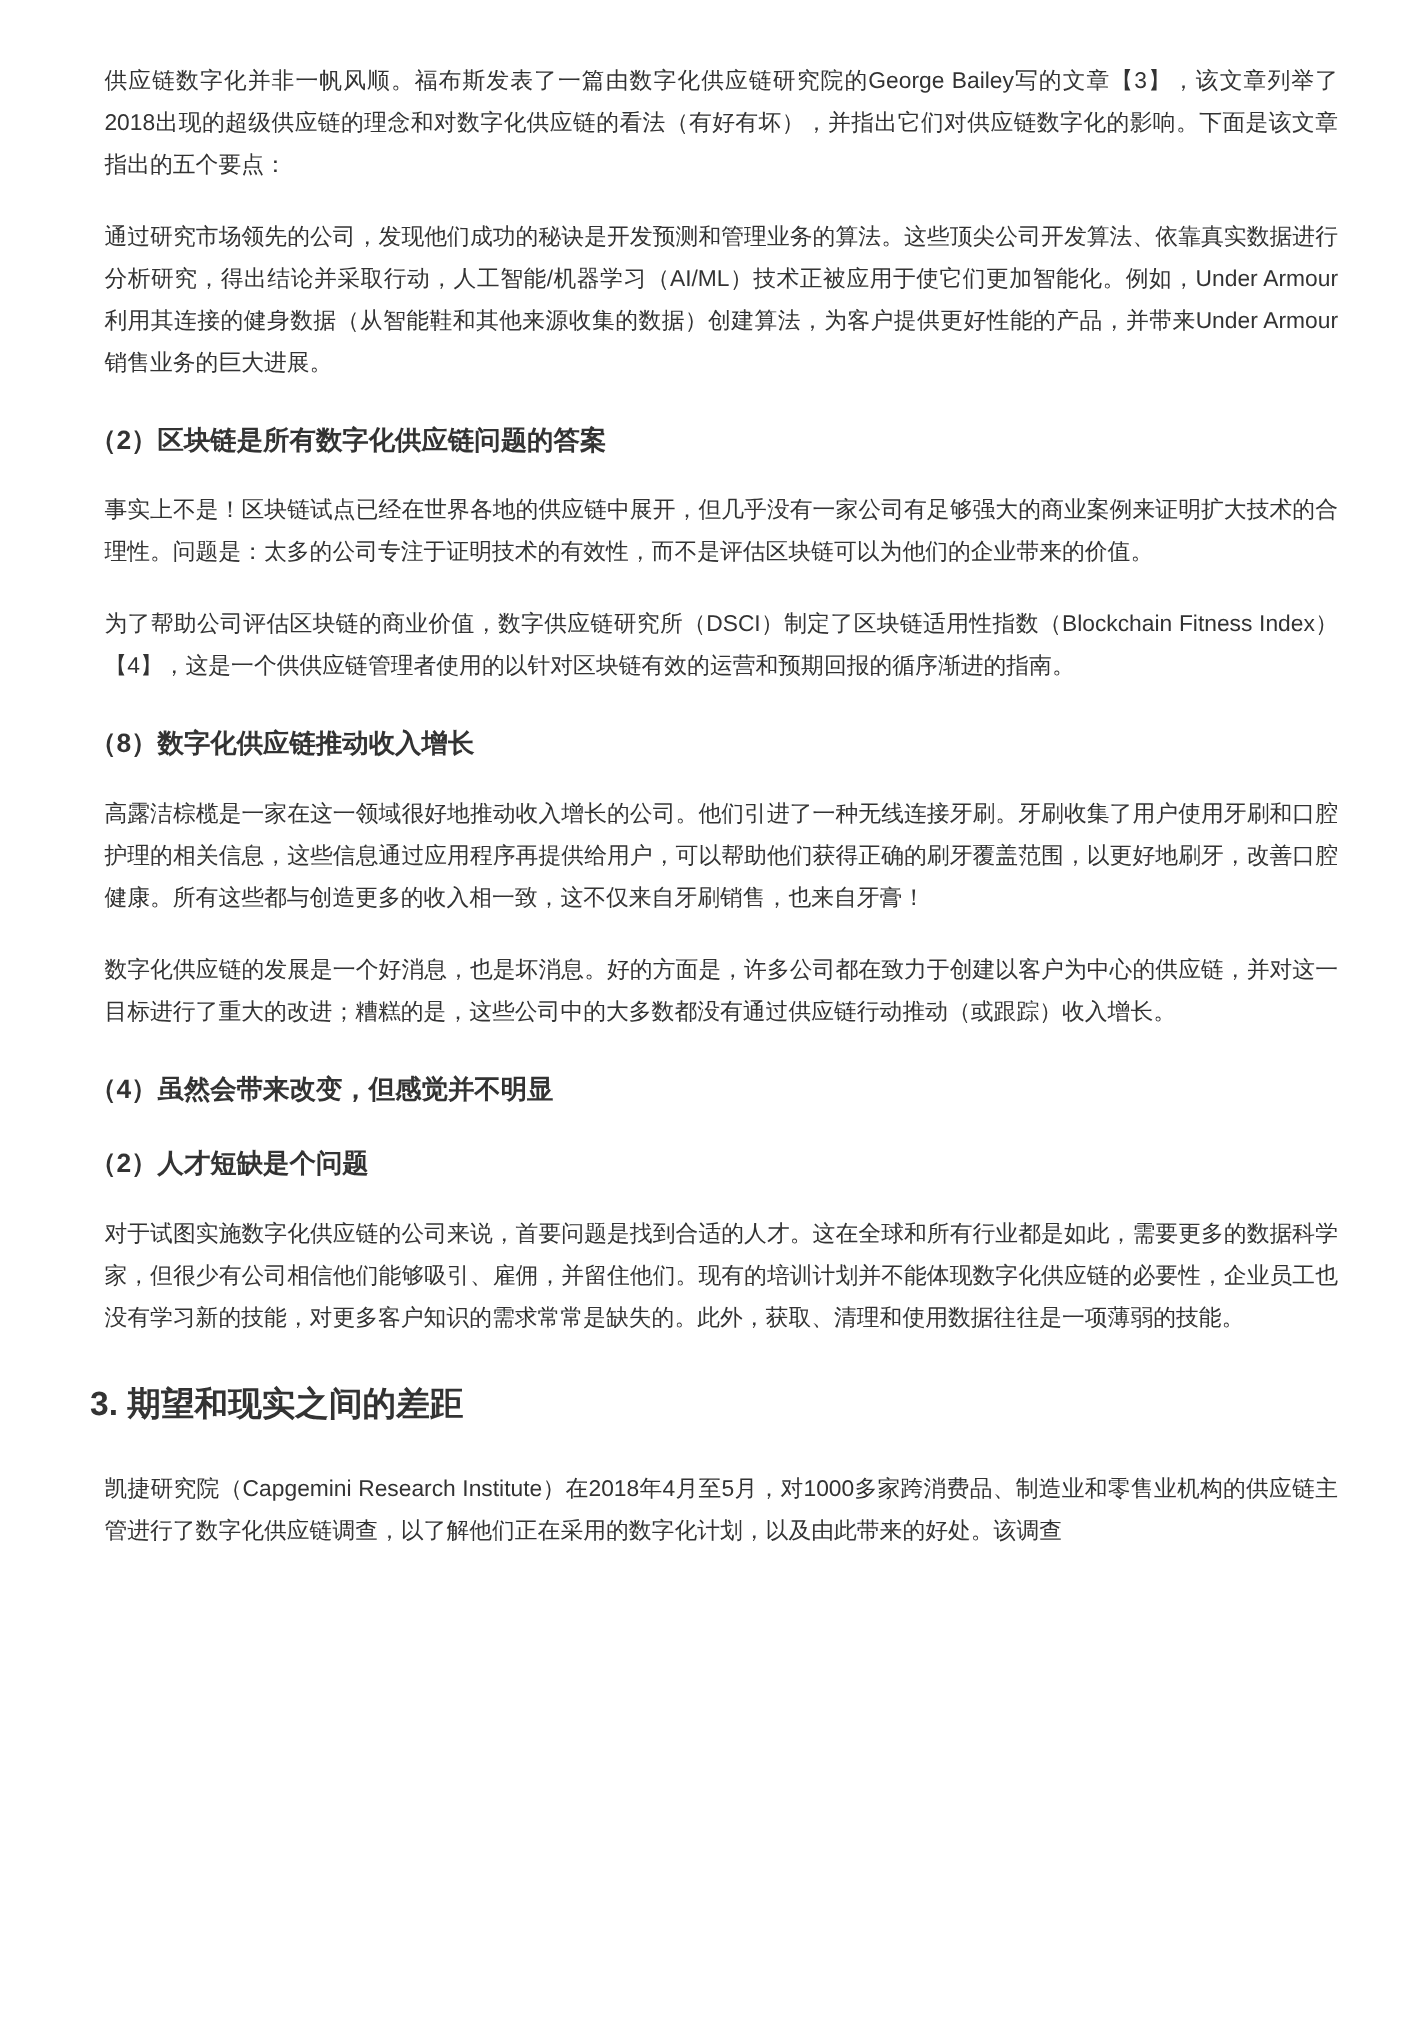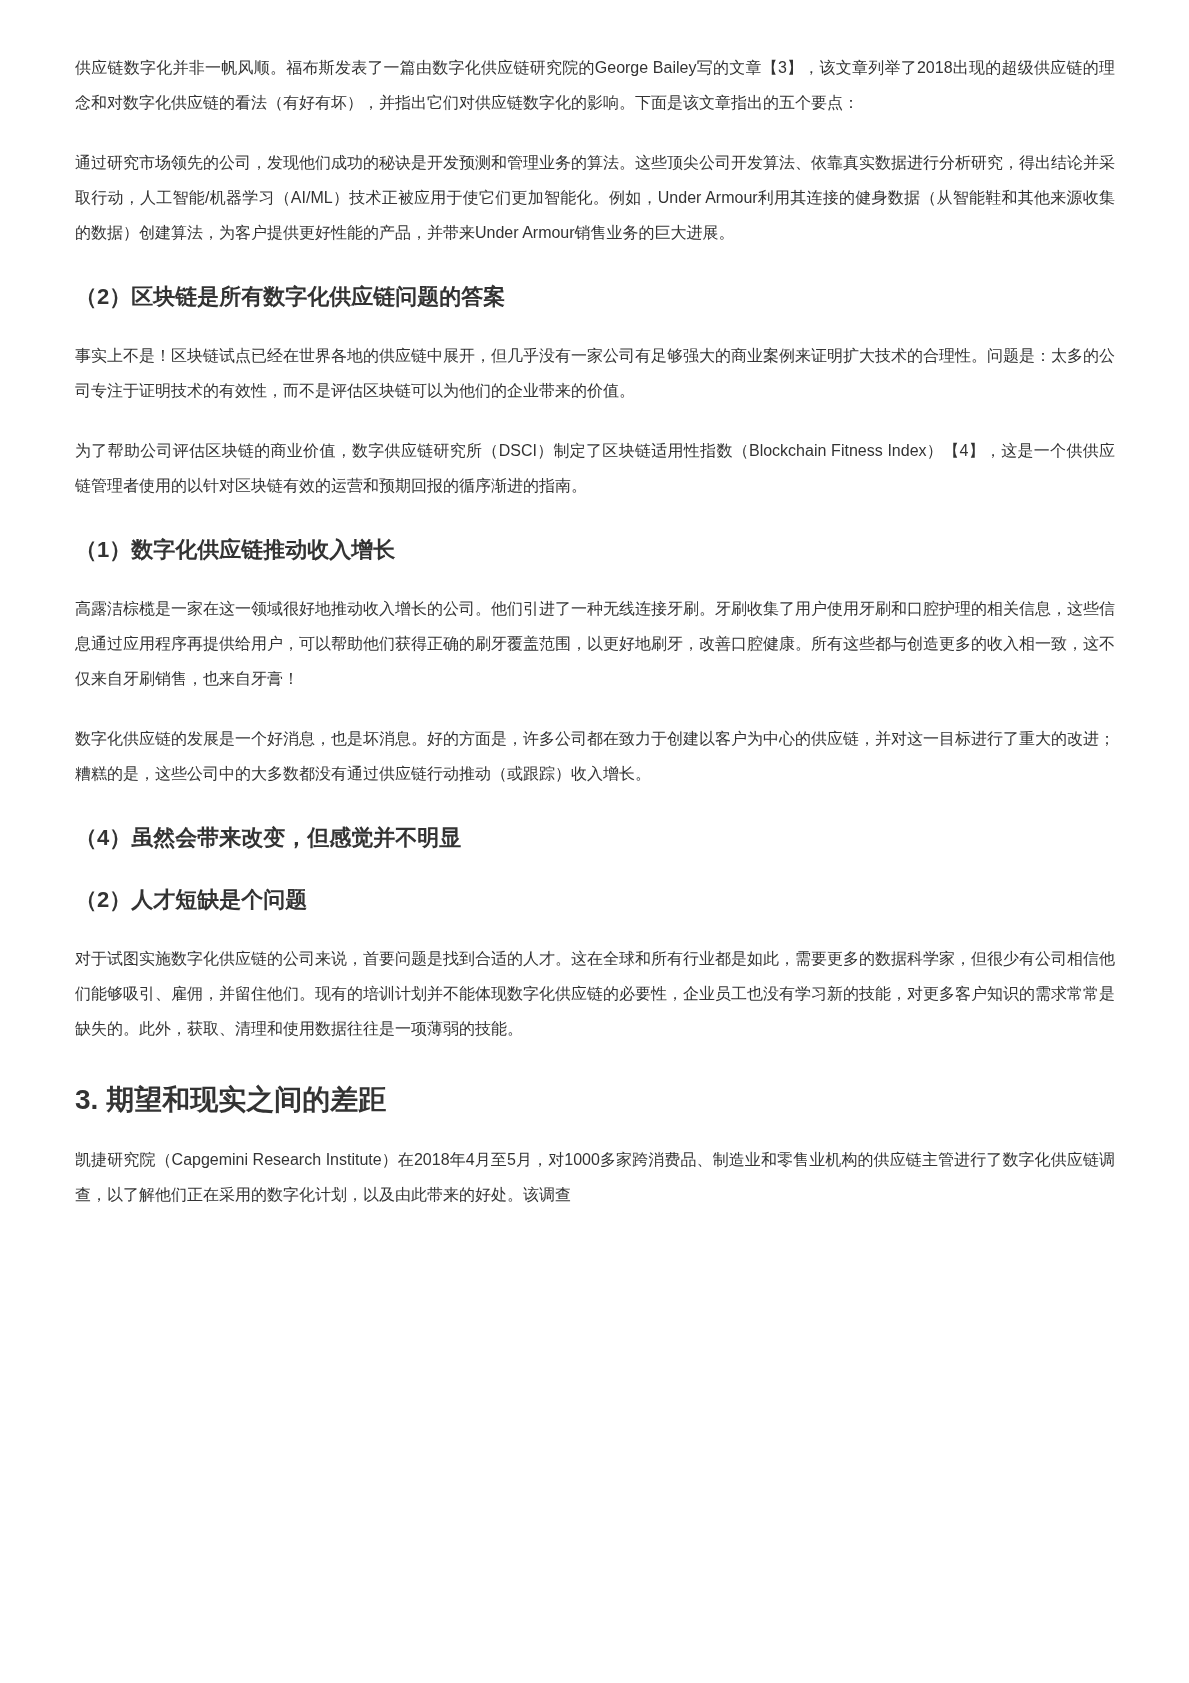--- a/index.html
+++ b/index.html
@@ -11,55 +11,55 @@
     width: 1189px;
     min-height: 1683px;
     box-sizing: border-box;
     background: #ffffff;
     padding: 50px 74px 40px 75px;
     font-family: "Liberation Sans", "DejaVu Sans", sans-serif;
     color: #333333;
     overflow: hidden;
   }
   .body-para {
-    font-size: 16px;
+    font-size: 19px;
     line-height: 35px;
     text-align: justify;
-    margin: 0 0 25px 0;
+    margin: 0 0 25px 12px;
     word-break: break-word;
   }
   .point-heading {
     font-size: 22px;
     line-height: 30px;
     font-weight: bold;
     margin: 32px 0 26px 0;
     color: #333333;
   }
   .section-heading {
     font-size: 28px;
     line-height: 36px;
     font-weight: bold;
-    margin: 36px 0 24px 0;
+    margin: 36px 0 36px 0;
     color: #333333;
   }
 </style>
 </head>
 <body>
 
 <div class="page">
 
   <p class="body-para">供应链数字化并非一帆风顺。福布斯发表了一篇由数字化供应链研究院的George Bailey写的文章【3】，该文章列举了2018出现的超级供应链的理念和对数字化供应链的看法（有好有坏），并指出它们对供应链数字化的影响。下面是该文章指出的五个要点：</p>
 
   <p class="body-para">通过研究市场领先的公司，发现他们成功的秘诀是开发预测和管理业务的算法。这些顶尖公司开发算法、依靠真实数据进行分析研究，得出结论并采取行动，人工智能/机器学习（AI/ML）技术正被应用于使它们更加智能化。例如，Under Armour利用其连接的健身数据（从智能鞋和其他来源收集的数据）创建算法，为客户提供更好性能的产品，并带来Under Armour销售业务的巨大进展。</p>
 
   <h3 class="point-heading">（2）区块链是所有数字化供应链问题的答案</h3>
   <p class="body-para">事实上不是！区块链试点已经在世界各地的供应链中展开，但几乎没有一家公司有足够强大的商业案例来证明扩大技术的合理性。问题是：太多的公司专注于证明技术的有效性，而不是评估区块链可以为他们的企业带来的价值。</p>
   <p class="body-para">为了帮助公司评估区块链的商业价值，数字供应链研究所（DSCI）制定了区块链适用性指数（Blockchain Fitness Index）【4】，这是一个供供应链管理者使用的以针对区块链有效的运营和预期回报的循序渐进的指南。</p>
 
-  <h3 class="point-heading">（1）数字化供应链推动收入增长</h3>
+  <h3 class="point-heading">（8）数字化供应链推动收入增长</h3>
   <p class="body-para">高露洁棕榄是一家在这一领域很好地推动收入增长的公司。他们引进了一种无线连接牙刷。牙刷收集了用户使用牙刷和口腔护理的相关信息，这些信息通过应用程序再提供给用户，可以帮助他们获得正确的刷牙覆盖范围，以更好地刷牙，改善口腔健康。所有这些都与创造更多的收入相一致，这不仅来自牙刷销售，也来自牙膏！</p>
   <p class="body-para">数字化供应链的发展是一个好消息，也是坏消息。好的方面是，许多公司都在致力于创建以客户为中心的供应链，并对这一目标进行了重大的改进；糟糕的是，这些公司中的大多数都没有通过供应链行动推动（或跟踪）收入增长。</p>
 
   <h3 class="point-heading">（4）虽然会带来改变，但感觉并不明显</h3>
 
   <h3 class="point-heading">（2）人才短缺是个问题</h3>
   <p class="body-para">对于试图实施数字化供应链的公司来说，首要问题是找到合适的人才。这在全球和所有行业都是如此，需要更多的数据科学家，但很少有公司相信他们能够吸引、雇佣，并留住他们。现有的培训计划并不能体现数字化供应链的必要性，企业员工也没有学习新的技能，对更多客户知识的需求常常是缺失的。此外，获取、清理和使用数据往往是一项薄弱的技能。</p>
 
   <h2 class="section-heading">3. 期望和现实之间的差距</h2>
   <p class="body-para">凯捷研究院（Capgemini Research Institute）在2018年4月至5月，对1000多家跨消费品、制造业和零售业机构的供应链主管进行了数字化供应链调查，以了解他们正在采用的数字化计划，以及由此带来的好处。该调查</p>

